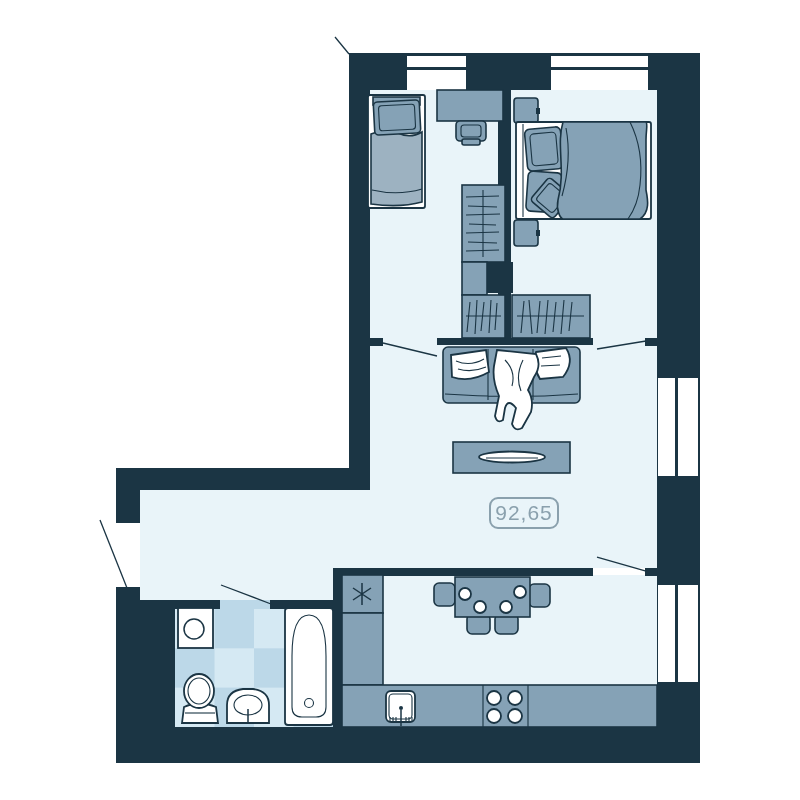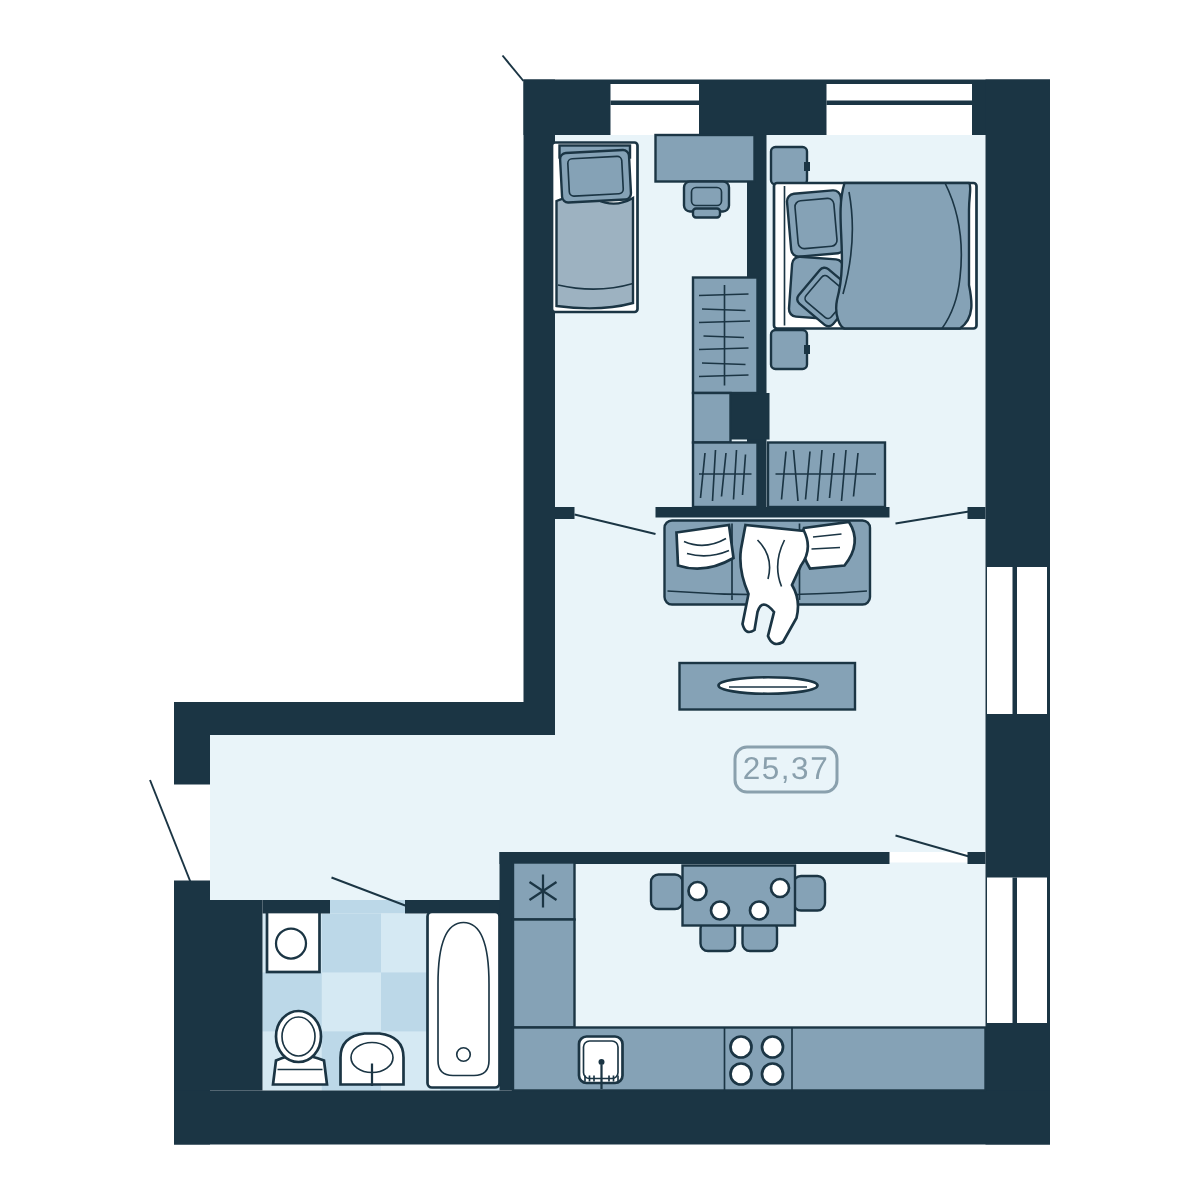--- a/index.html
+++ b/index.html
@@ -233,14 +233,14 @@
   <g>
     <path class="swing" d="M335,37 L349,54"></path>
     <path class="swing" d="M100,520 L127,588"></path>
     <path class="swing" d="M221,585 L271,604"></path>
     <path class="swing" d="M383,343 L437,356"></path>
     <path class="swing" d="M597,349 L646,341"></path>
     <path class="swing" d="M597,557 L646,571"></path>
   </g>
 </svg>
 
-<div id="area-label">25,37</div>
+<div id="area-label">92,65</div>
 </div>
 
 </body></html>

